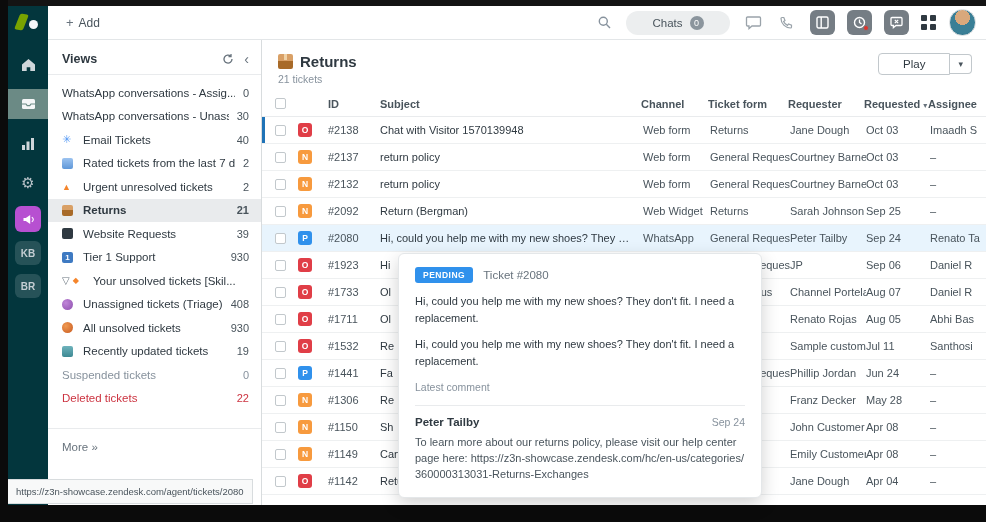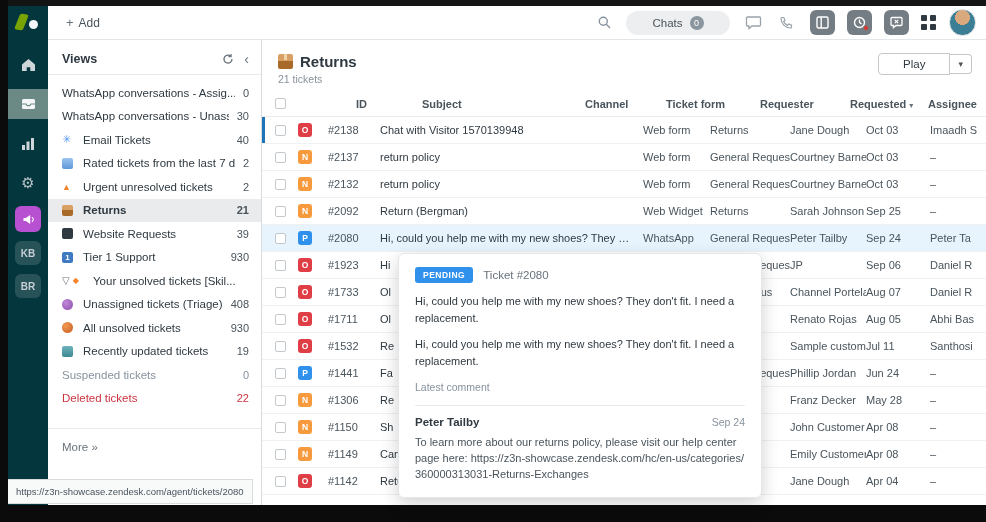--- a/index.html
+++ b/index.html
@@ -117,21 +117,21 @@
               padding:4px 24px; font-size:11.5px; color:#2f3941; cursor:pointer; }
   .play-caret { border:1px solid #c2c8cc; border-left:none; background:#fff; border-radius:0 4px 4px 0;
                 padding:4px 8px; font-size:9px; color:#49545c; cursor:pointer; }
 
   
   .tbl { flex:1; min-height:0; display:flex; flex-direction:column; font-size:11px; }
   .thead, .trow { display:grid;
     grid-template-columns:36px 30px 52px 1fr 67px 80px 76px 64px 56px;
     align-items:center; }
   .thead { height:26px; color:#49545c; font-weight:bold; border-bottom:1px solid #e9ebed;
-           padding-right:2px;gap:14px; }
+           padding-right:2px; }
   .thead > span { overflow:hidden; white-space:nowrap; }
   .caret-down { font-size:8px; color:#68737d; margin-left:3px; }
   .rows { flex:1; overflow:hidden; }
   .trow { height:27px; border-bottom:1px solid #eef0f1; position:relative; background:#fff;
           cursor:pointer; }
   .trow.highlighted { background:#e8f4fd; }
   .trow.focused::before { content:""; position:absolute; left:0; top:0; bottom:0; width:3px;
                           background:#1f73b7; }
   .c-check { display:flex; justify-content:center; }
   .checkbox { width:11px; height:11px; border:1px solid #c2c8cc; border-radius:2px; background:#fff;
@@ -469,21 +469,21 @@
                 <span class="c-check">
                   <span class="checkbox"></span>
                 </span>
                 <span><span class="badge" style="background: rgb(48, 145, 236);">P</span></span>
                 <span class="c-id">#2080</span>
                 <span class="c-subj">Hi, could you help me with my new shoes? They don't fit. I need a replacement.</span>
                 <span class="c-chan">WhatsApp</span>
                 <span class="c-form">General Request</span>
                 <span class="c-req">Peter Tailby</span>
                 <span class="c-date">Sep 24</span>
-                <span class="c-asgn">Peter Ta</span>
+                <span class="c-asgn">Renato Ta</span>
               </div>
 
               <div class="trow">
                 <span class="c-check">
                   <span class="checkbox"></span>
                 </span>
                 <span><span class="badge" style="background: rgb(224, 62, 71);">O</span></span>
                 <span class="c-id">#1923</span>
                 <span class="c-subj">Hi</span>
                 <span class="c-chan"></span>

